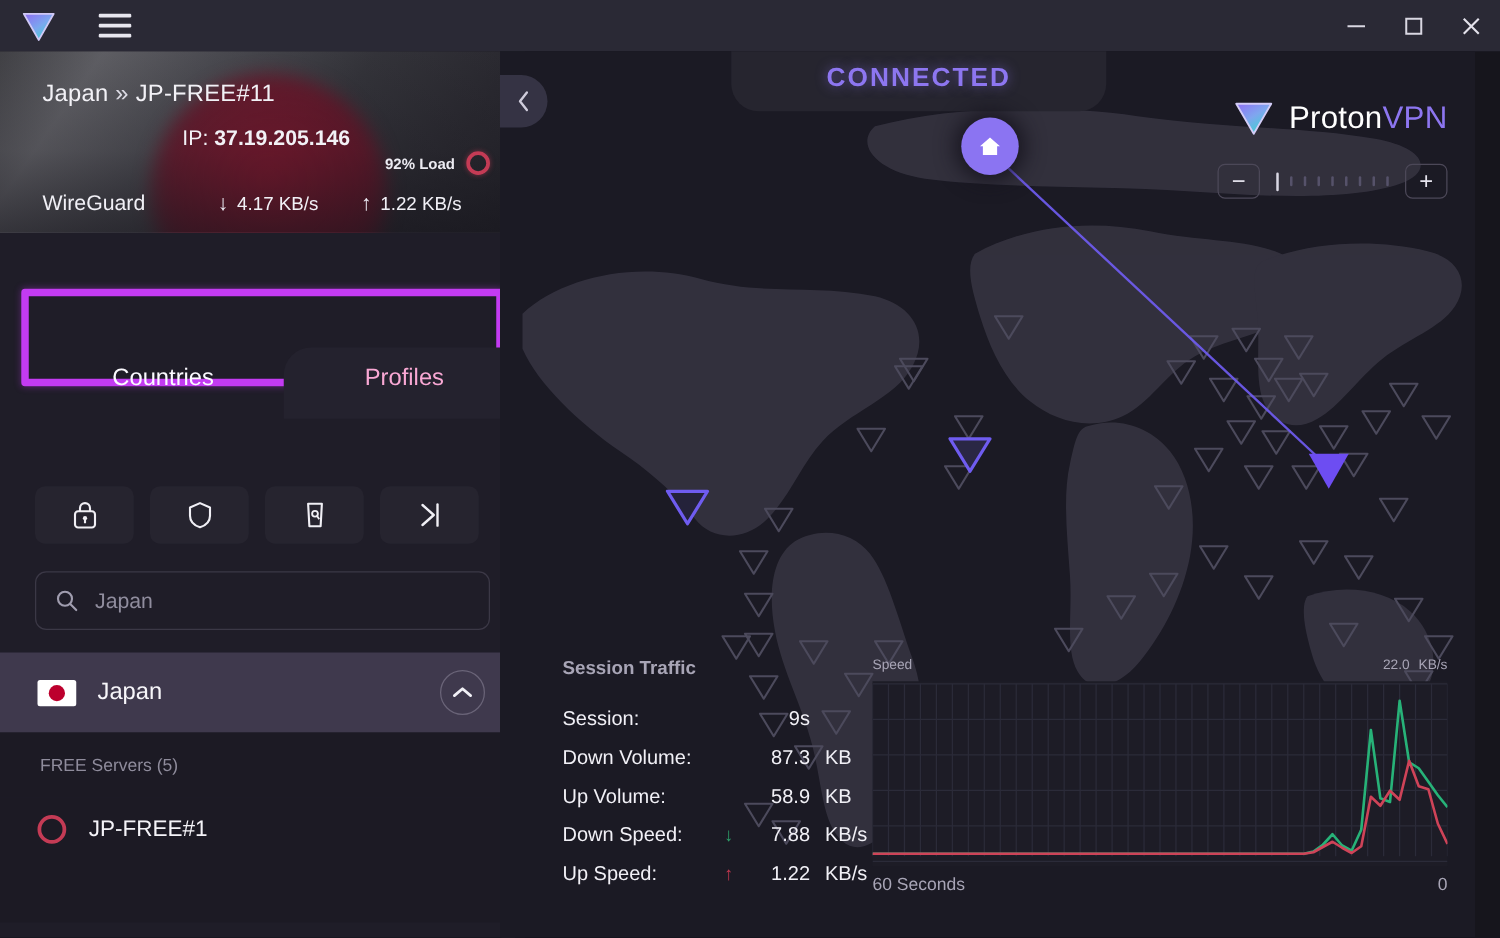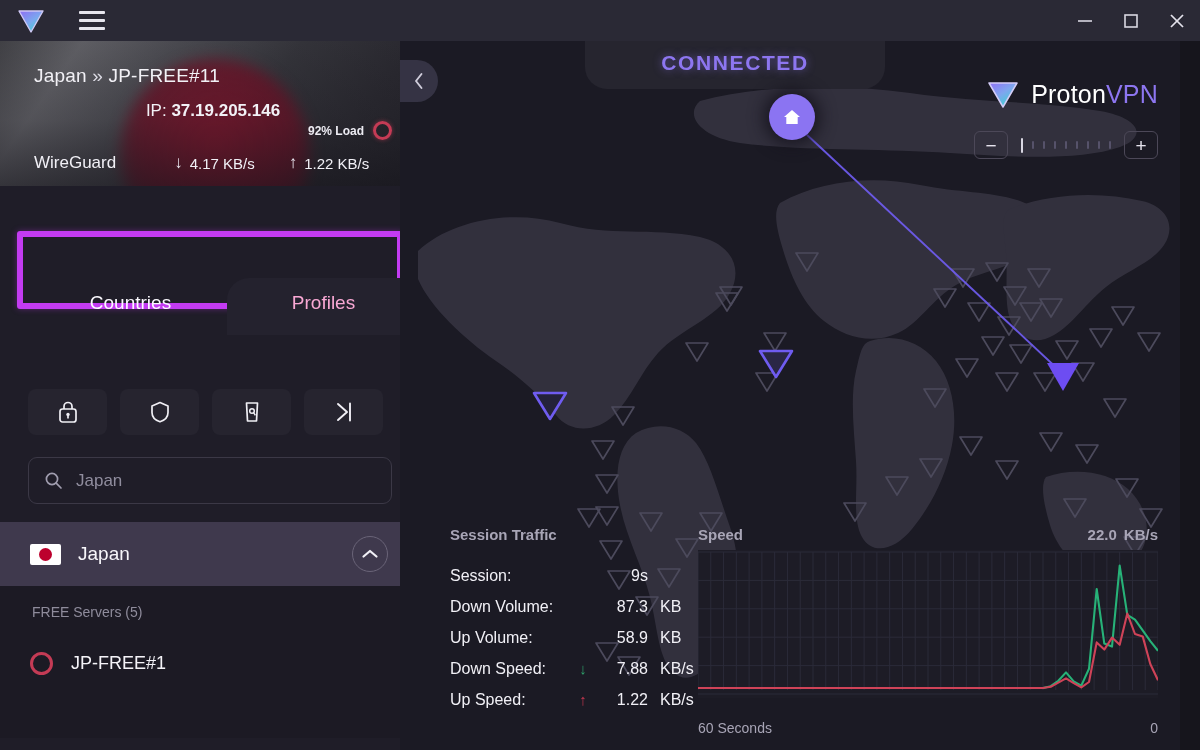--- a/index.html
+++ b/index.html
@@ -211,25 +211,25 @@
   .sess-lbl { flex: none; }
   .sess-val { margin-left: auto; display: flex; align-items: center; }
   .sess-num { width: 56px; text-align: right; }
   .sess-unit { width: 42px; text-align: left; padding-left: 12px; color: #f1f0f6; }
   .sess-ar { width: 18px; text-align: center; font-size: 15px; }
   .ar-dn { color: #2ea06a; }
   .ar-up { color: #c4374f; }
 
   
   .graph { position: absolute; left: 298px; top: 485px; width: 460px; }
-  .graph-head { display: flex; align-items: center; font-size: 15px; color: #a8a5b6; margin-bottom: 7px; font-weight: bold; }
+  .graph-head { display: flex; align-items: center; font-size: 11px; color: #a8a5b6; margin-bottom: 7px; }
   .graph-max { margin-left: auto; }
   .graph-max .u { margin-left: 7px; }
   .graph-body { position: relative; width: 460px; height: 148px; background: #1d1c26; }
-  .graph-foot { display: flex; font-size: 14px; color: #a8a5b6; margin-top: 22px; }
+  .graph-foot { display: flex; font-size: 14px; color: #a8a5b6; margin-top: 6px; }
   .graph-foot .right { margin-left: auto; }
 </style>
 </head>
 <body>
 
 <div id="app">
 
   <div class="titlebar">
     <div class="tb-logo">
       <svg width="30" height="28" viewBox="0 0 30 28">

